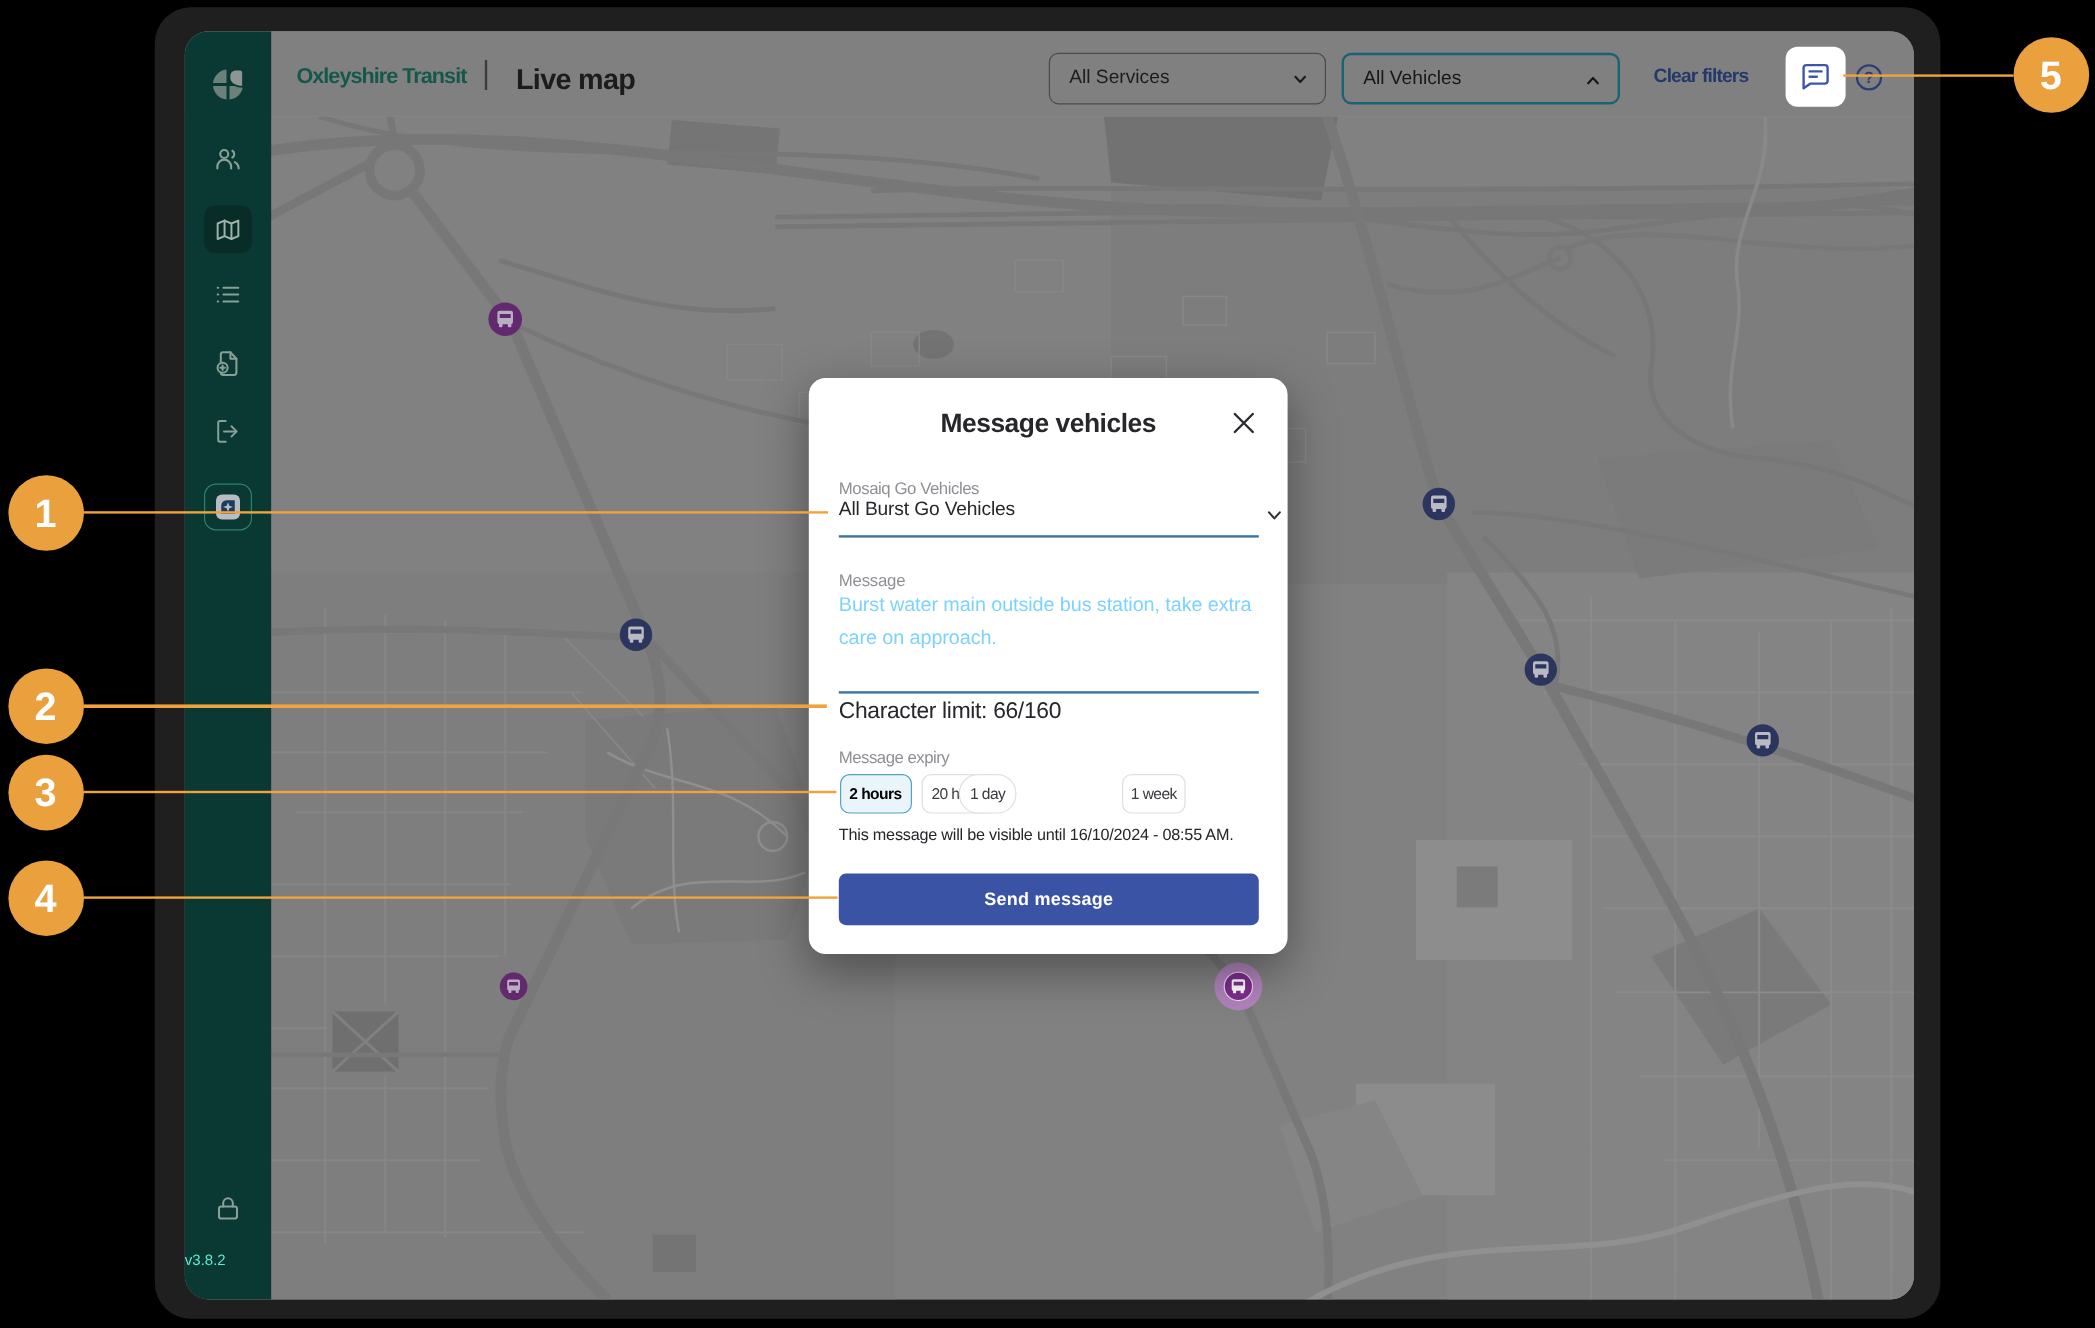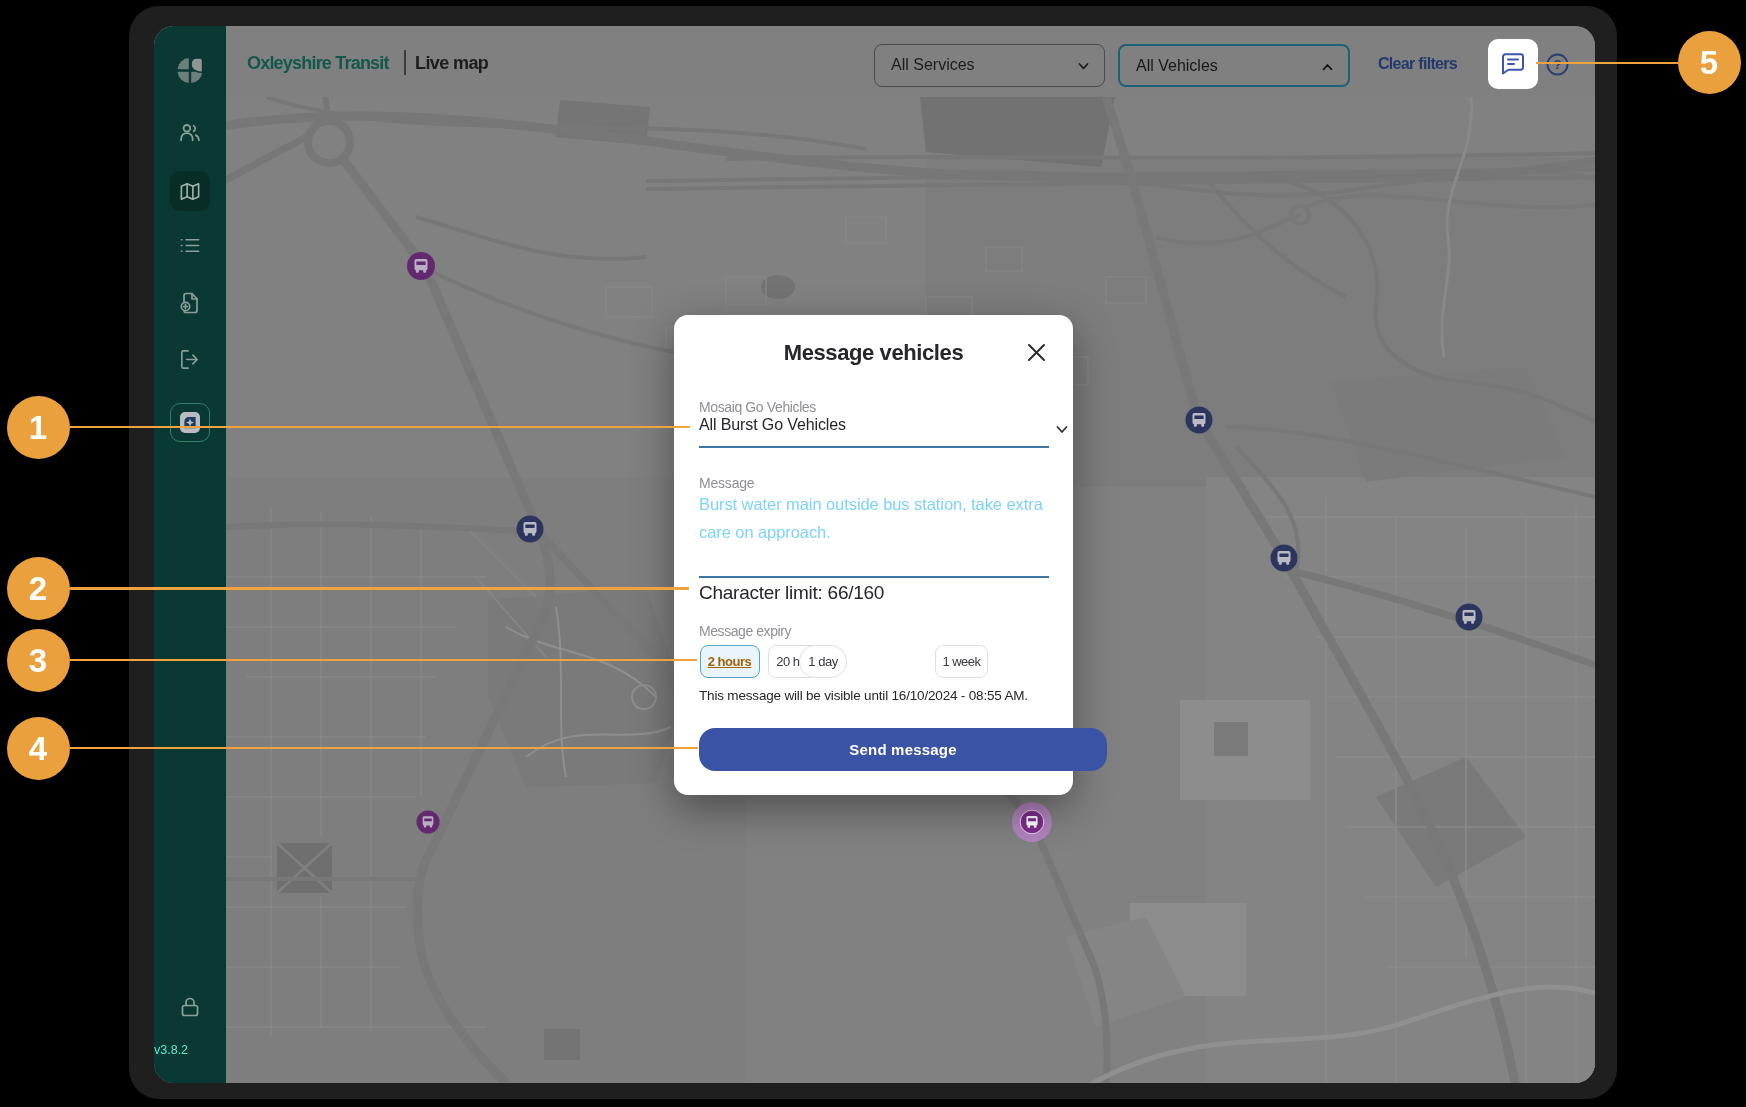--- a/index.html
+++ b/index.html
@@ -20,21 +20,21 @@
     border:1.5px solid #2f8168; }
   .sideboxin { position:absolute; left:9px; top:8px; width:20px; height:21px; border-radius:5px;
     background:#b9bdc2; }
   #ver { position:absolute; left:0; top:1017px; width:72px; text-align:left;
     font-size:12.5px; color:#5eead4; }
   
   #topbar { position:absolute; left:0; top:0; width:1441px; height:71px; background:#808080; z-index:1; }
   #brand { position:absolute; left:93px; top:26.8px; font-size:18px; font-weight:bold;
     color:#14584c; letter-spacing:-0.8px; }
   #tdiv { position:absolute; left:250px; top:24px; width:1.5px; height:25px; background:#3c3c3c; }
-  #pagename { position:absolute; left:261px; top:26.8px; font-size:18px; font-weight:bold;
+  #pagename { position:absolute; left:276px; top:26.8px; font-size:24px; font-weight:bold;
     color:#1c1c1c; letter-spacing:-0.6px; }
   .drop { position:absolute; top:18px; height:43px; border-radius:8px; font-size:16px;
     color:#1d1d1d; line-height:40px; padding-left:16px; }
   #drop1 { left:720px; width:231px; border:1.5px solid #4b4b4b; }
   #drop2 { left:964px; width:232px; border:2px solid #1a6276; color:#17171a; }
   .chev { position:absolute; right:14px; top:15px; width:13px; height:12px; }
   #clearf { position:absolute; left:1224px; top:28.7px; font-size:16px; font-weight:bold;
     color:#24396b; letter-spacing:-0.7px; }
   #msgbtn { position:absolute; left:1334px; top:13px; width:50px; height:50px; border-radius:10px;
     background:#ffffff; }
@@ -47,21 +47,21 @@
   .mlabel { position:absolute; left:699px; font-size:14px; color:#8f8f95; letter-spacing:-0.38px; }
   #mselect { position:absolute; left:699px; top:416px; width:350px; font-size:16px; color:#26262b; letter-spacing:-0.12px; }
   #msel-line { position:absolute; left:699px; top:446px; width:350px; height:1.6px; background:#3d74a4; }
   #mmsg { position:absolute; left:699px; top:490px; width:353px; font-size:16.5px;
     line-height:28px; color:#7dd3fc; letter-spacing:-0.08px; }
   #mmsg-line { position:absolute; left:699px; top:576px; width:350px; height:1.6px; background:#3d74a4; }
   #mchar { position:absolute; left:699px; top:582px; font-size:19px; color:#26262b; letter-spacing:-0.26px; }
   .pill { position:absolute; top:645px; height:33px; border-radius:8px; background:#fff;
     border:1px solid #e0e0e0; font-size:13px; color:#3a3a40; text-align:center; letter-spacing:-0.5px; }
   #mnote { position:absolute; left:699px; top:688px; font-size:13.5px; color:#26262b; letter-spacing:-0.18px; }
-  #mbutton { position:absolute; left:699px; top:728px; width:408px; height:43px; border-radius:16px;
+  #mbutton { position:absolute; left:699px; top:728px; width:350px; height:43px; border-radius:6px;
     background:#3a53a4; color:#fff; font-size:15px; font-weight:bold; text-align:center;
     line-height:43px; letter-spacing:0.2px; }
   
   .aline { position:absolute; height:2.6px; background:#efa23d; z-index:50; }
   .acirc { position:absolute; width:63px; height:63px; border-radius:50%; background:#eba03e;
     z-index:51; color:#fff; font-size:33px; font-weight:bold; text-align:center; line-height:63px; }
 </style>
 </head>
 <body>
 <div id="frame"></div>
@@ -287,21 +287,21 @@
 <div id="mselect">All Burst Go Vehicles</div>
 <svg style="position:absolute; left:1055px; top:424px;" width="14" height="11" viewBox="0 0 14 11" fill="none" stroke="#33333a" stroke-width="1.8" stroke-linecap="round" stroke-linejoin="round">
     <path d="M2.5 3 L7 8 L11.5 3"></path>
   </svg>
 <div id="msel-line"></div>
 <div class="mlabel" style="top:474.5px; letter-spacing:-0.2px;">Message</div>
 <div id="mmsg">Burst water main outside bus station, take extra care on approach.</div>
 <div id="mmsg-line"></div>
 <div id="mchar">Character limit: 66/160</div>
 <div class="mlabel" style="top:622.5px; letter-spacing:-0.43px;">Message expiry</div>
-<div class="pill" style="left:699.5px; width:60px; line-height:31px; border:1.5px solid #54a4c4; background:#e9f5fb; color:#a16207; font-weight:bold;text-decoration:underline;">2 hours</div>
+<div class="pill" style="left:699.5px; width:60px; line-height:31px; border:1.5px solid #54a4c4; background:#e9f5fb; color:#000000; font-weight:bold;">2 hours</div>
 <div class="pill" style="left:767.5px; width:64px; line-height:32px;">20 hours</div>
 <div class="pill" style="left:799px; width:48px; line-height:32px;border-radius:16px;">1 day</div>
 <div class="pill" style="left:895px; width:53px; line-height:32px;margin-left:40px;">1 week</div>
 <div id="mnote">This message will be visible until 16/10/2024 - 08:55 AM.</div>
 <div id="mbutton">Send message</div>
 <div class="aline" style="left:70px; top:425.7px; width:620px;"></div>
 <div class="aline" style="left:70px; top:587.2px; width:619px;"></div>
 <div class="aline" style="left:70px; top:658.7px; width:627px;"></div>
 <div class="aline" style="left:70px; top:746.7px; width:628px;"></div>
 <div class="aline" style="left:1536px; top:61.7px; width:142px;"></div>

